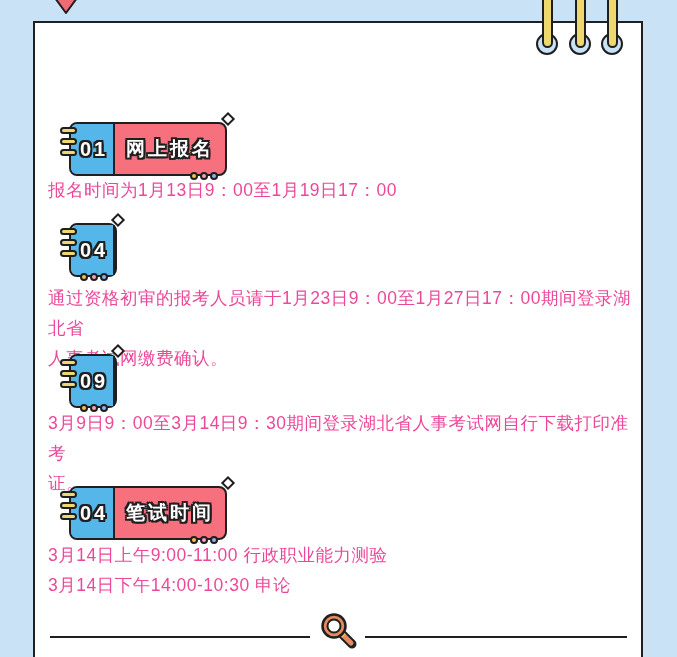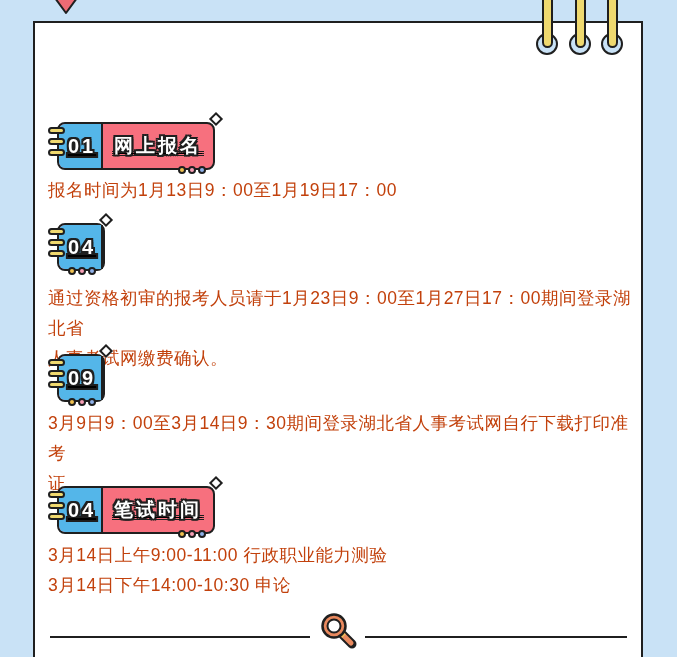--- a/index.html
+++ b/index.html
@@ -25,24 +25,24 @@
     position:absolute; top:33px; left:1px; width:22px; height:22px;
     border-radius:50%; background:#c9e2f6; border:2px solid #1f1f1f;
   }
   .pin-bar {
     position:absolute; top:-4px; left:7px; width:11px; height:52px;
     background:#efd96f; border:2px solid #1f1f1f;
     border-radius:0 0 7px 7px;
   }
   
   .badge {
-    position:absolute; left:22px; height:48px;
+    position:absolute; left:34px; height:54px;
     display:inline-flex; align-items:stretch;
     background:#f7707e;
-    border:2px solid #1f1f1f; border-radius:8px;text-decoration:underline;
+    border:2px solid #1f1f1f; border-radius:8px;
   }
   .badge-num {
     width:44px; flex:0 0 44px;
     background:#54b6e9; border-right:2px solid #1f1f1f;
     border-radius:6px 0 0 6px;
     display:flex; align-items:center; justify-content:center;
     font-size:20px; font-weight:bold; letter-spacing:3px;
     padding-left:4px;
   }
   .badge-title {
@@ -73,21 +73,21 @@
   .dot { width:8px; height:8px; border-radius:50%; border:2px solid #1f1f1f; }
   .dot-yellow { background:#f0c150; }
   .dot-pink   { background:#f79fb5; }
   .dot-blue   { background:#8fb0e8; }
   
   .badge-s1 { top:99px; }  .badge-s2 { top:200px; }
   .badge-s3 { top:331px; } .badge-s4 { top:463px; }
   
   .body-text {
     position:absolute; left:13px; width:588px;
-    font-size:17.5px; line-height:30px; color:#c2410c;
+    font-size:17.5px; line-height:30px; color:#ec4899;
     letter-spacing:0.5px; white-space:pre-line;
   }
   .text-s1 { top:152px; } .text-s2 { top:260px; }
   .text-s3 { top:385px; } .text-s4 { top:517px; }
   
   .divider-line {
     position:absolute; top:613px; height:0;
     border-top:2px solid #1f1f1f;
   }
   .divider-left  { left:15px;  width:260px; }

